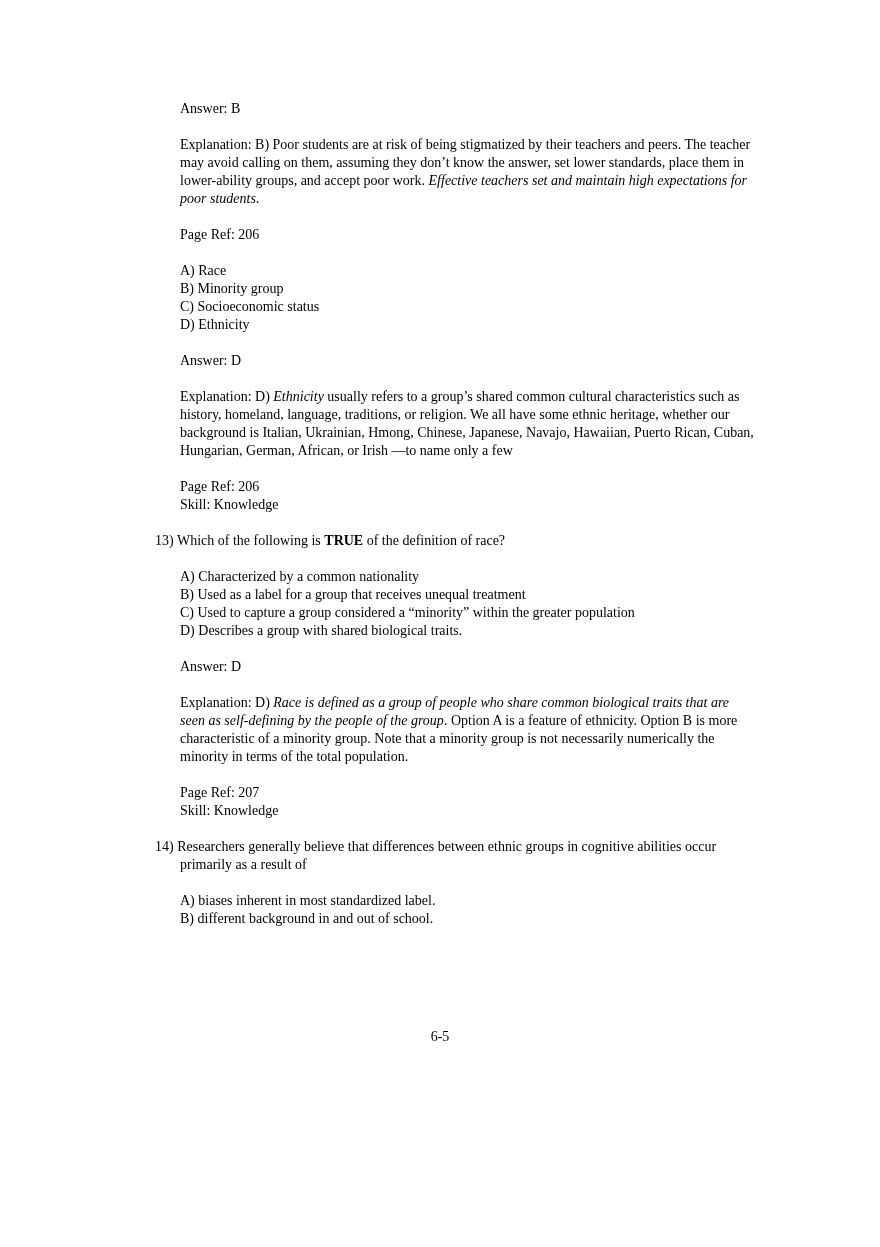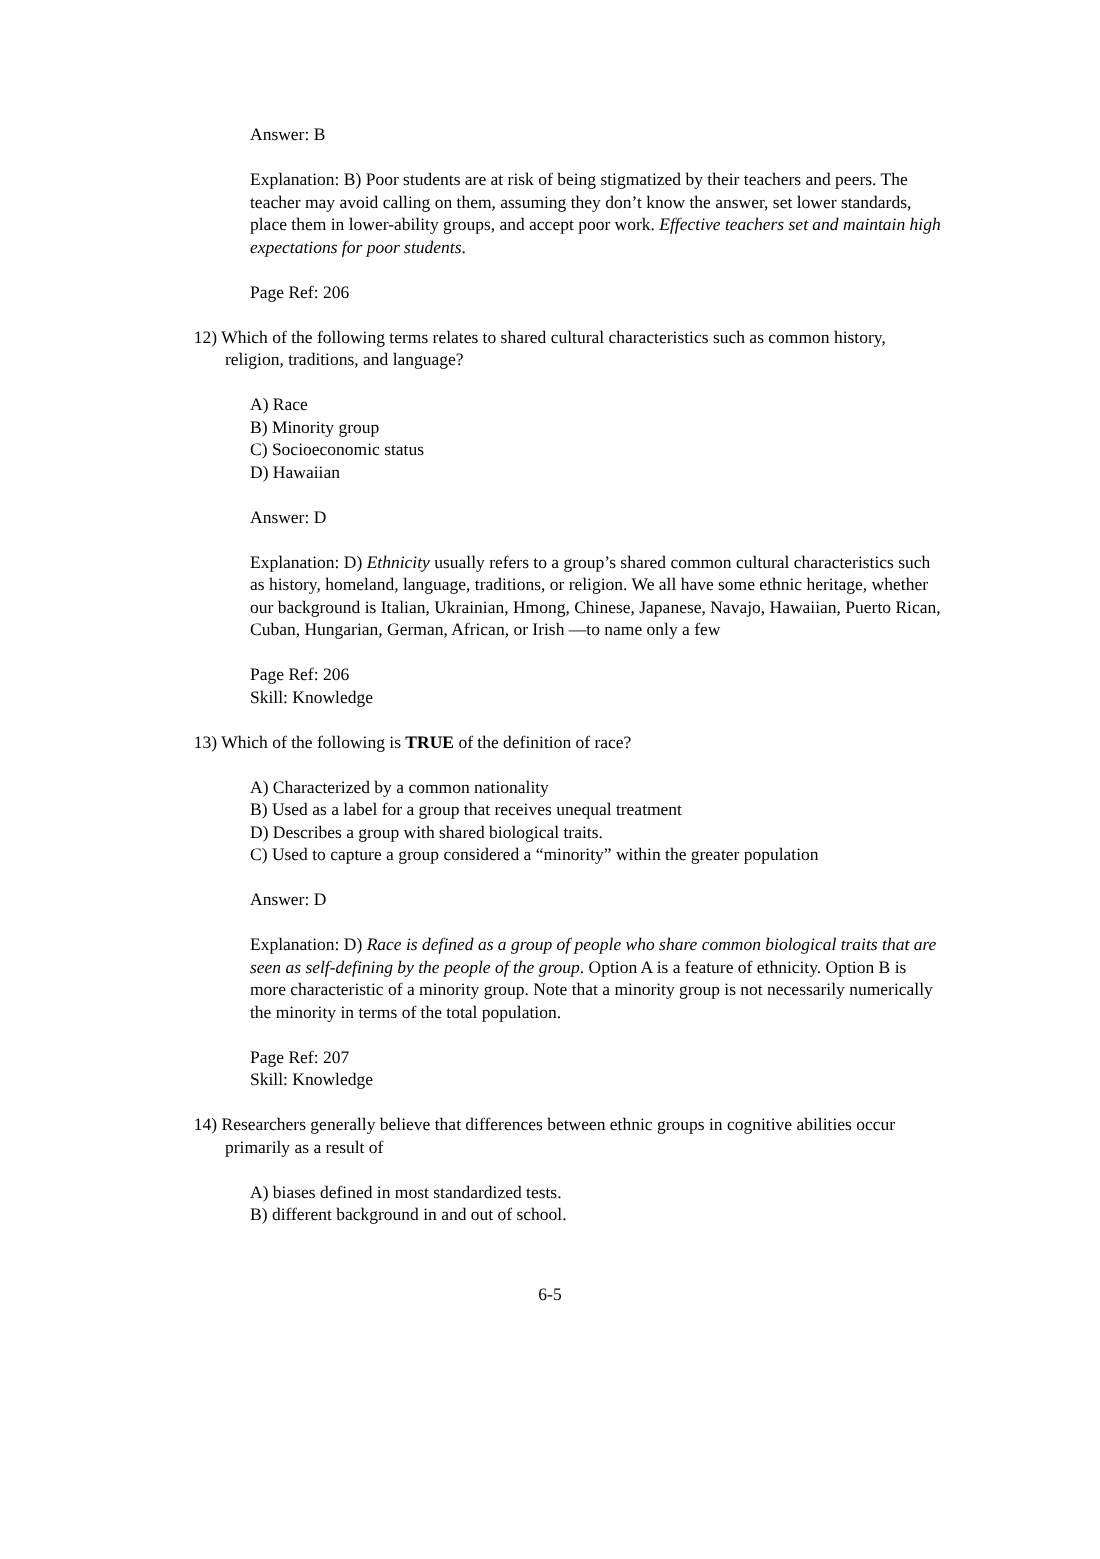--- a/index.html
+++ b/index.html
@@ -13,21 +13,21 @@
     line-height: 18px;
     color: #000000;
     overflow: hidden;
   }
   .content {
     position: absolute;
     left: 180px;
     top: 100px;
     width: 575px;
   }
-  .blk { margin-bottom: 18px; margin-left: 20px; }
+  .blk { margin-bottom: 18px; }
   .blk:last-child { margin-bottom: 0; }
   .it { font-style: italic; }
   .b  { font-weight: bold; }
   
   .stem {
     margin-left: -25px;
     padding-left: 25px;
     text-indent: -25px;
   }
   .refblock p { margin: 0; }
@@ -46,58 +46,57 @@
 <div class="content">
 
   <p class="blk">Answer: B</p>
 
   <p class="blk"><span>Explanation: B) Poor students are at risk of being stigmatized by their teachers and peers. The teacher may avoid calling on them, assuming they don’t know the answer, set lower standards, place them in lower-ability groups, and accept poor work. </span><span class="it">Effective teachers set and maintain high expectations for poor students</span><span>.</span></p>
 
   <div class="blk refblock">
     <p>Page Ref: 206</p>
   </div>
 
-  <p class="blk stem"><span>12)</span> <span>Which of the following terms relates to shared cultural characteristics such as common history, religion, traditions, and language?</span></p>
 
   <div class="blk choices">
     <p>A) Race</p>
     <p>B) Minority group</p>
     <p>C) Socioeconomic status</p>
-    <p>D) Hawaiian</p>
+    <p>D) Ethnicity</p>
   </div>
 
   <p class="blk">Answer: D</p>
 
   <p class="blk"><span>Explanation: D) </span><span class="it">Ethnicity</span><span> usually refers to a group’s shared common cultural characteristics such as history, homeland, language, traditions, or religion. We all have some ethnic heritage, whether our background is Italian, Ukrainian, Hmong, Chinese, Japanese, Navajo, Hawaiian, Puerto Rican, Cuban, Hungarian, German, African, or Irish —to name only a few</span></p>
 
   <div class="blk refblock">
     <p>Page Ref: 206</p>
     <p>Skill: Knowledge</p>
   </div>
 
   <p class="blk stem"><span>13)</span> <span><span>Which of the following is </span><span class="b">TRUE</span><span> of the definition of race?</span></span></p>
 
   <div class="blk choices">
     <p>A) Characterized by a common nationality</p>
     <p>B) Used as a label for a group that receives unequal treatment</p>
+    <p>C) Used to capture a group considered a “minority” within the greater population</p>
     <p>D) Describes a group with shared biological traits.</p>
-    <p>C) Used to capture a group considered a “minority” within the greater population</p>
   </div>
 
   <p class="blk">Answer: D</p>
 
   <p class="blk"><span>Explanation: D) </span><span class="it">Race is defined as a group of people who share common biological traits that are seen as self-defining by the people of the group</span><span>. Option A is a feature of ethnicity. Option B is more characteristic of a minority group. Note that a minority group is not necessarily numerically the minority in terms of the total population.</span></p>
 
   <div class="blk refblock">
     <p>Page Ref: 207</p>
     <p>Skill: Knowledge</p>
   </div>
 
   <p class="blk stem"><span>14)</span> <span>Researchers generally believe that differences between ethnic groups in cognitive abilities occur primarily as a result of</span></p>
 
   <div class="blk choices">
-    <p>A) biases defined in most standardized tests.</p>
+    <p>A) biases inherent in most standardized label.</p>
     <p>B) different background in and out of school.</p>
   </div>
 
 </div>
 
 <div class="footer">6-5</div>
 
 </body></html>

